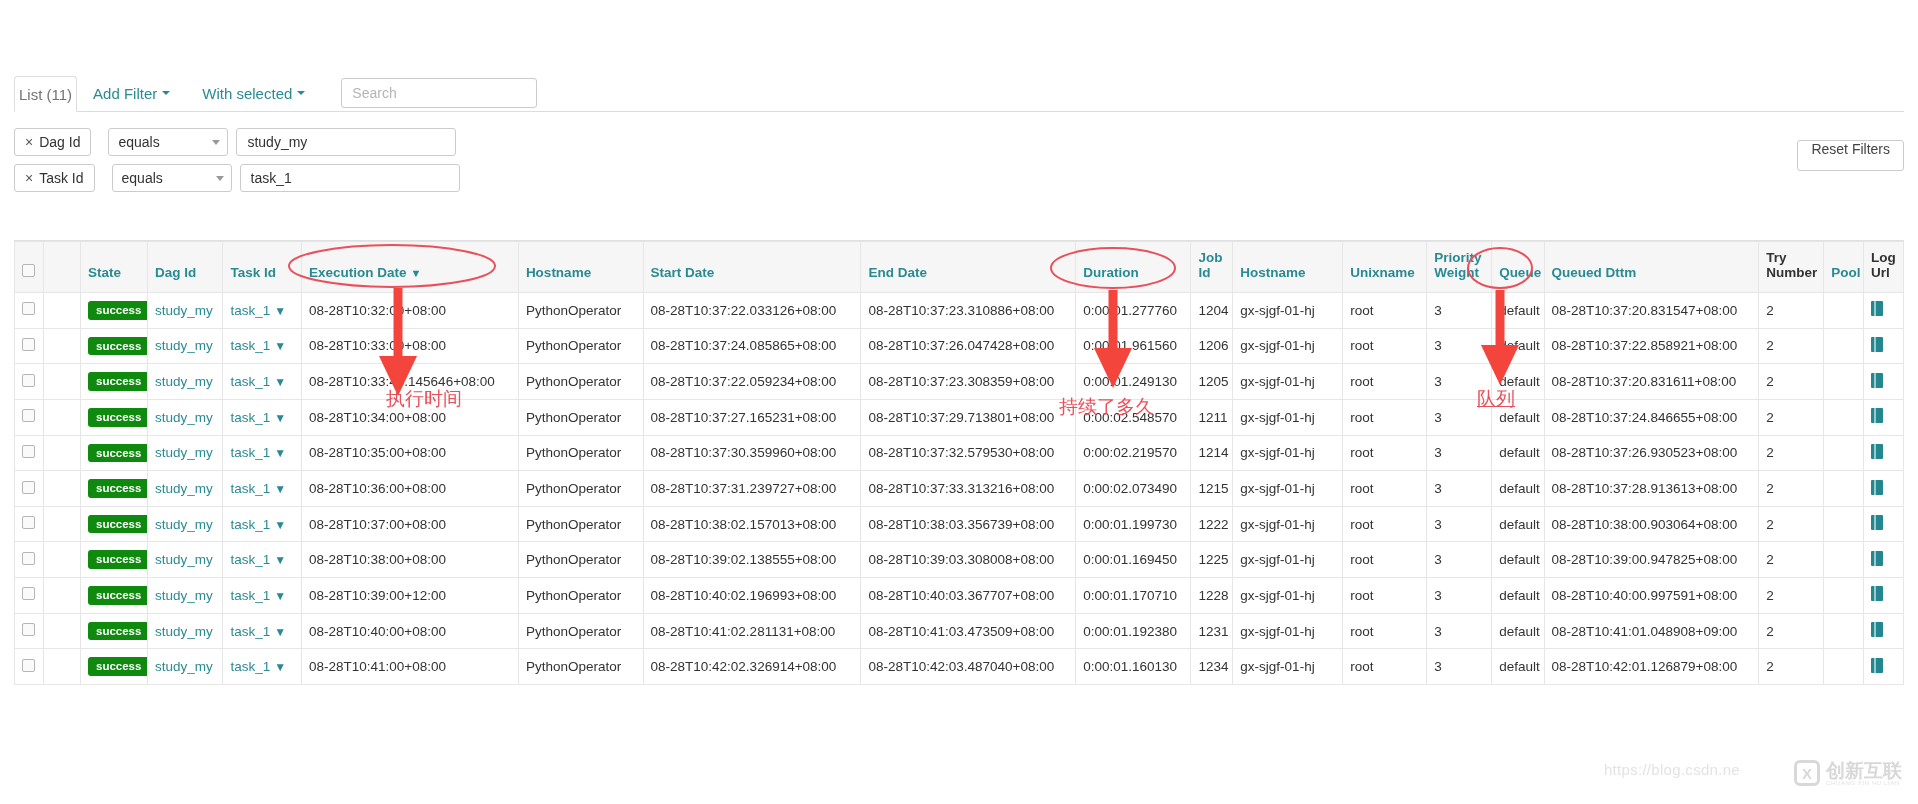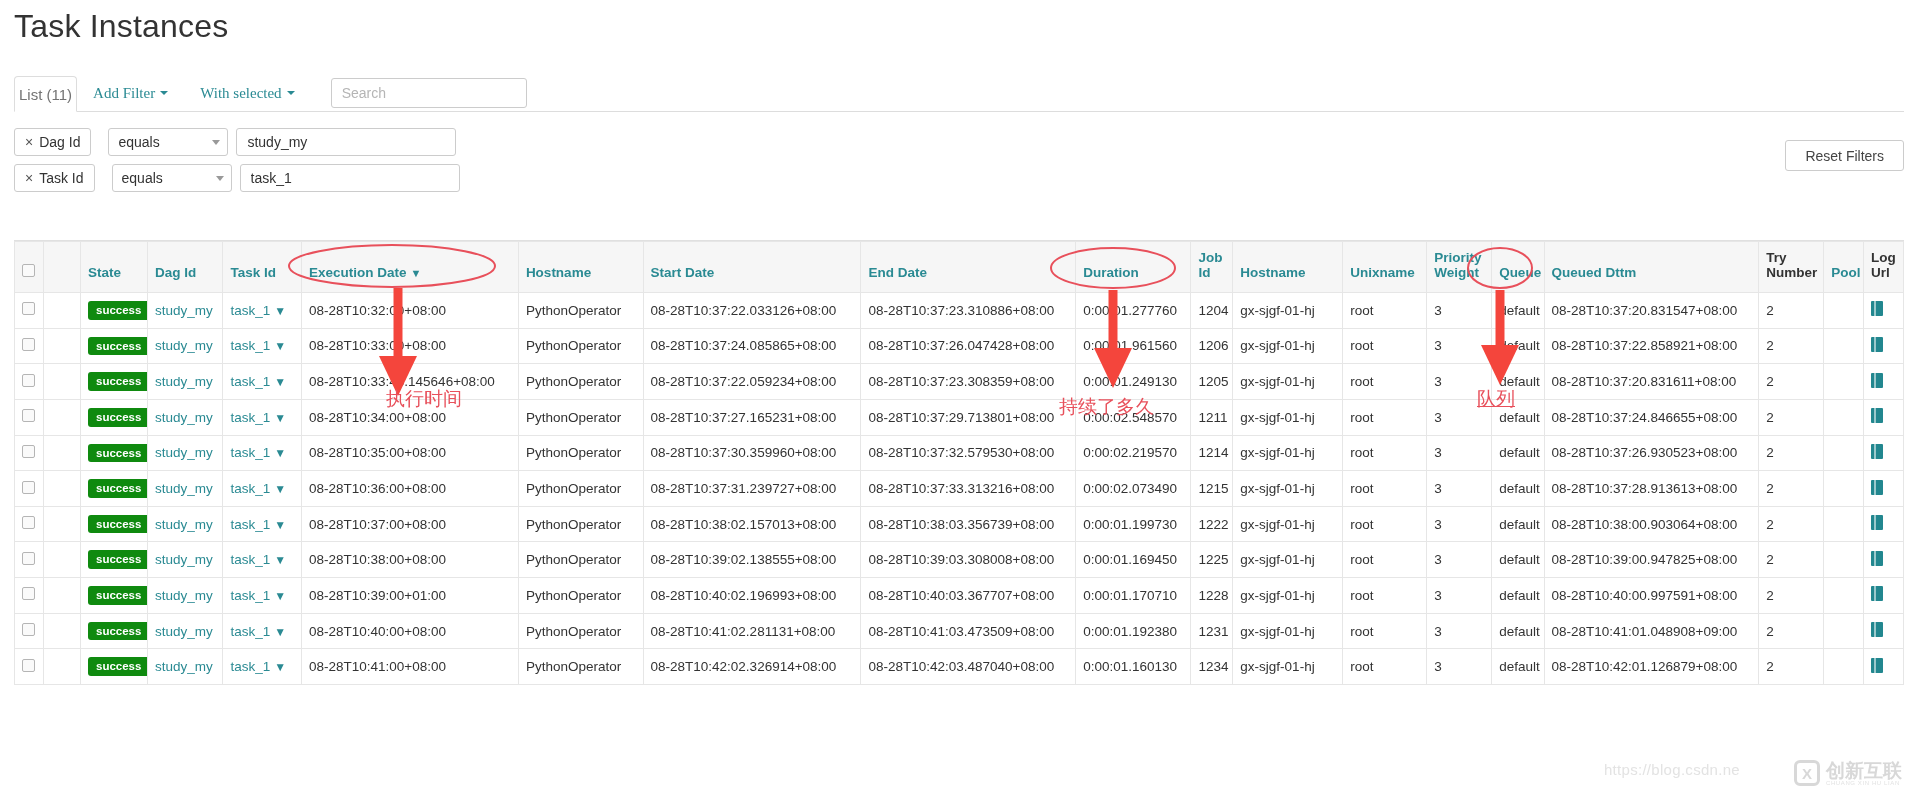--- a/index.html
+++ b/index.html
@@ -29,21 +29,21 @@
   .tab-active {
     display: inline-flex; align-items: center; height: 36px;
     padding: 0 4px; font-size: 15px; color: #737373;
     border: 1px solid #ddd; border-bottom: 1px solid #fff;
     border-radius: 4px 4px 0 0; background: #fff;
     margin-bottom: -1px;
   }
   .tab-link {
     display: inline-flex; align-items: center; height: 36px;
     padding: 0 16px; font-size: 15px; color: #2a8a93;
-    cursor: pointer; text-decoration: none; font-family: Liberation Serif, serif;
+    cursor: pointer; text-decoration: none;
   }
   .caret {
     display:inline-block; width:0; height:0; margin-left:5px;
     border-left:4px solid transparent; border-right:4px solid transparent;
     border-top:4px solid currentColor;
   }
   .search-box {
     margin-left: 20px; margin-bottom: 3px;
     width: 196px; height: 30px;
     border: 1px solid #ccc; border-radius: 3px;
@@ -76,24 +76,24 @@
     border-top:5px solid #999;
   }
   .val-input {
     margin-left: 8px; height: 28px; width: 220px;
     border:1px solid #ccc; border-radius:3px; background:#fff;
     padding: 0 10px; font-size: 14px; color:#333;
     font-family:"Liberation Sans", sans-serif;
   }
   .reset-btn {
     position: absolute; right: 14px; top: 140px;
-    height: 31px; padding: 0 19px;
+    height: 31px; padding: 0 13px;
     border: 1px solid #ccc; border-radius: 3px; background: #fff;
     font-size: 14px; color: #444; cursor: pointer;
-    display: flex; align-items: center;
+    display: flex; align-items: flex-start;
   }
 
   
   .table-wrap {
     position: absolute; left: 14px; top: 240px;
     width: 1890px;
     border-top: 1px solid #e0e0e0;
   }
   table.grid { border-collapse: collapse; width: 1890px; table-layout: fixed; }
   table.grid th, table.grid td {
@@ -168,21 +168,20 @@
     font-size: 15px; font-weight: bold; color:#d8d8d8;
   }
   .wm-cn { font-size: 19px; font-weight: bold; color:#d8d8d8; line-height: 1; font-family: Liberation Serif, serif; }
   .wm-py { font-size: 6px; color:#e2e2e2; letter-spacing: .6px; }
 </style>
 </head>
 <body>
 
 <div class="page">
 
-  <div class="page-title">Task Instances</div>
 
   <div class="toolbar">
     <div class="tab-active">
       <span>List (11)</span>
     </div>
     <div class="tab-link">
       <span>Add Filter</span>
       <span class="caret"></span>
     </div>
     <div class="tab-link">
@@ -443,21 +442,21 @@
             <td>2</td>
             <td></td>
             <td><span class="log-ico"></span></td>
           </tr>
           <tr>
             <td><span class="cb"></span></td>
             <td></td>
             <td><span class="badge-success">success</span></td>
             <td><span class="cell-link">study_my</span></td>
             <td><span class="cell-link">task_1</span><span class="filter-ico">▼</span></td>
-            <td>08-28T10:39:00+01:00</td>
+            <td>08-28T10:39:00+12:00</td>
             <td>PythonOperator</td>
             <td>08-28T10:40:02.196993+08:00</td>
             <td>08-28T10:40:03.367707+08:00</td>
             <td>0:00:01.170710</td>
             <td>1228</td>
             <td>gx-sjgf-01-hj</td>
             <td>root</td>
             <td>3</td>
             <td>default</td>
             <td>08-28T10:40:00.997591+08:00</td>

